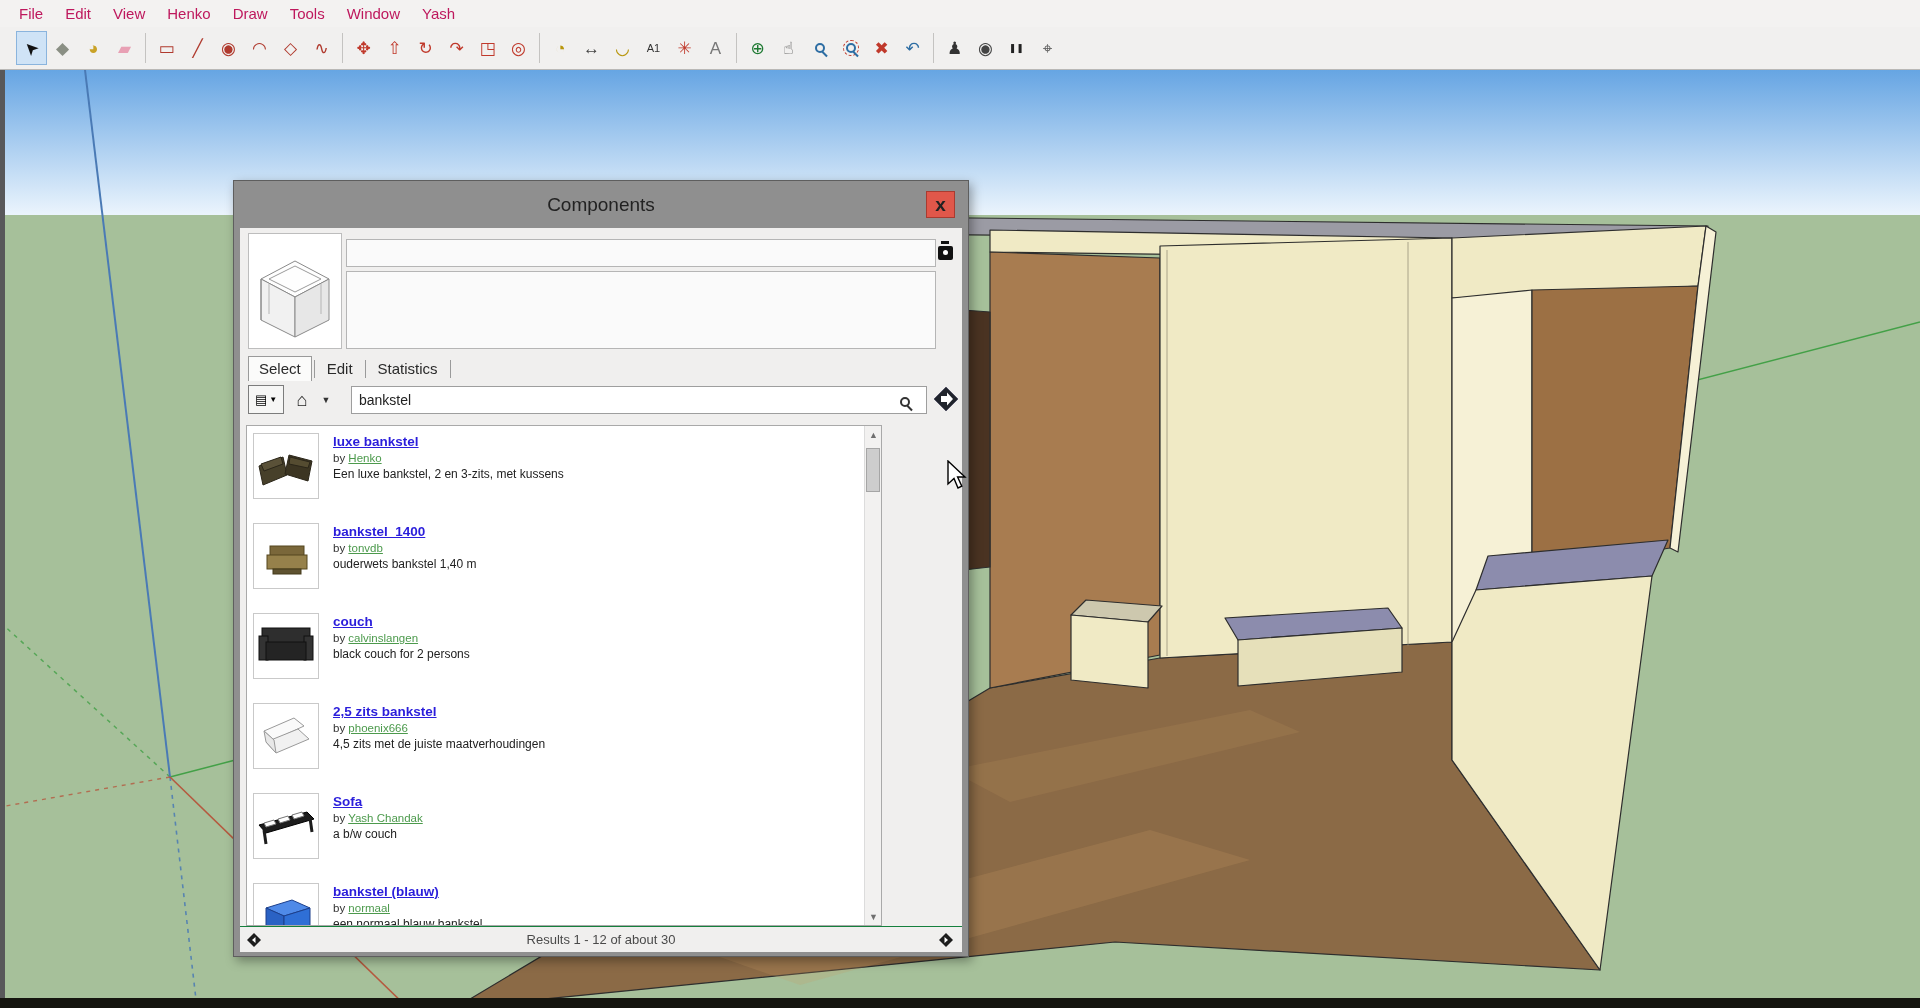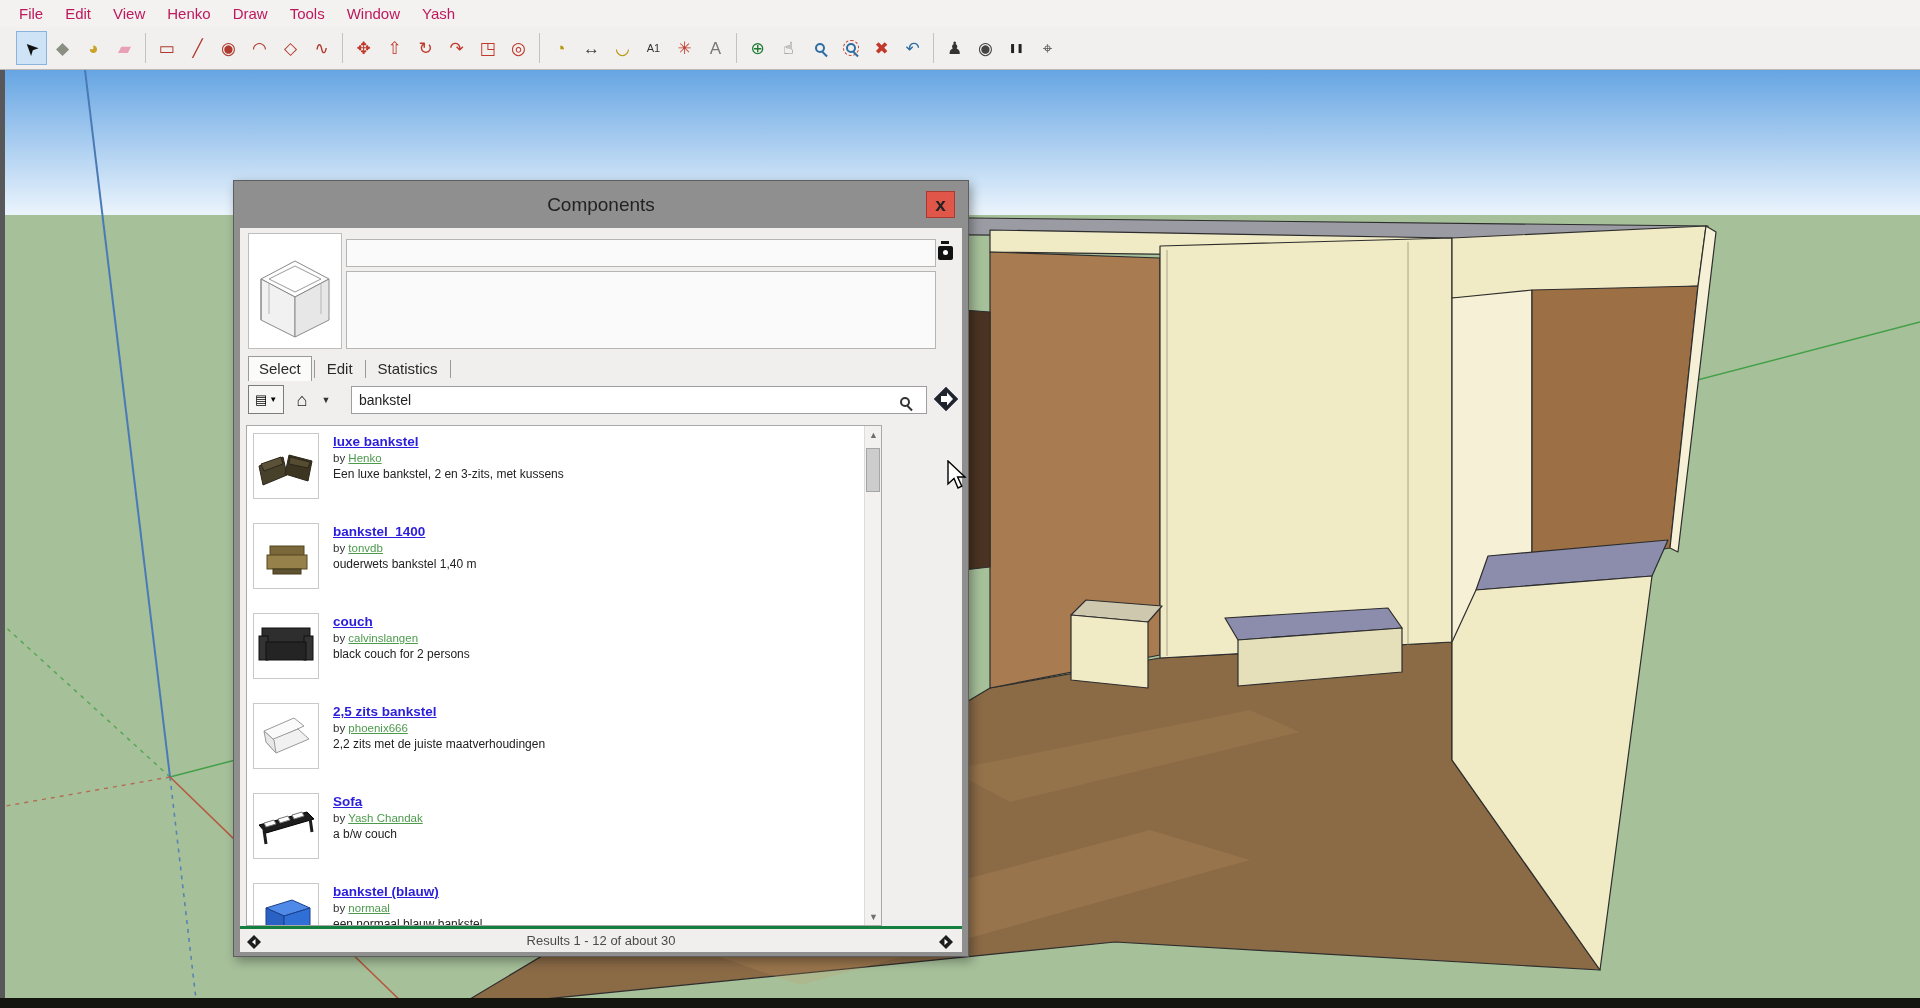--- a/index.html
+++ b/index.html
@@ -82,21 +82,21 @@
   .result-by{font-size:11.5px;color:#333;margin-top:3px;}
   .result-author{color:var(--link-green);text-decoration:underline;cursor:pointer;}
   .result-desc{font-size:12px;color:#222;margin-top:3px;}
 
   .scrollbar{position:absolute;right:0;top:0;width:17px;height:100%;background:#f2f1f0;border-left:1px solid #dcdcdc;}
   .sb-arrow{position:absolute;left:0;width:17px;height:17px;font-size:9px;color:#6f6f6f;display:flex;
             align-items:center;justify-content:center;cursor:pointer;}
   .sb-up{top:0;} .sb-down{bottom:0;}
   .sb-thumb{position:absolute;left:1px;top:22px;width:14px;height:44px;background:#cdcdcd;border:1px solid #a5a5a5;cursor:pointer;}
 
-  .bottombar{position:absolute;left:0;top:698px;height:26px;width:100%;background:#f0efee;border-top:3px solid #15803d;
+  .bottombar{position:absolute;left:0;top:698px;height:26px;width:100%;background:#f0efee;border-top:1px solid #15803d;
              display:flex;align-items:center;justify-content:center;}
   .results-status{font-size:13px;color:#4a4a4a;}
   .nav-diamond{position:absolute;top:5px;width:16px;height:16px;cursor:pointer;}
   .nav-prev{left:6px;} .nav-next{right:8px;}
 
   .cursor{position:absolute;left:946px;top:460px;pointer-events:none;z-index:50;}
 </style>
 </head>
 <body>
 
@@ -367,21 +367,21 @@
           </div>
           <div class="result-item">
             <div class="result-thumb"><svg width="64" height="64" viewBox="0 0 64 64">
                 <polygon points="10,27 40,14 50,22 20,36" fill="#fafafa" stroke="#9a9a9a"></polygon>
                 <polygon points="12,38 44,25 55,35 22,49" fill="#f1f1f1" stroke="#9a9a9a"></polygon>
                 <polygon points="10,27 12,38 22,49 20,36" fill="#e8e8e8" stroke="#9a9a9a"></polygon>
               </svg></div>
             <div class="result-text">
               <div class="result-title">2,5 zits bankstel</div>
               <div class="result-by"><span>by</span> <span class="result-author">phoenix666</span></div>
-              <div class="result-desc">2,2 zits met de juiste maatverhoudingen</div>
+              <div class="result-desc">4,5 zits met de juiste maatverhoudingen</div>
             </div>
           </div>
           <div class="result-item">
             <div class="result-thumb"><svg width="64" height="64" viewBox="0 0 64 64">
                 <polygon points="5,31 53,18 60,25 12,39" fill="#1d1d1d" stroke="#000"></polygon>
                 <polygon points="10,29 20,26 22,30 12,33" fill="#fff" stroke="#777"></polygon>
                 <polygon points="24,25 34,22 36,26 26,29" fill="#fff" stroke="#777"></polygon>
                 <polygon points="38,21 48,18 50,22 40,25" fill="#fff" stroke="#777"></polygon>
                 <line x1="10" y1="36" x2="12" y2="50" stroke="#1d1d1d" stroke-width="3"></line>
                 <line x1="56" y1="24" x2="58" y2="38" stroke="#1d1d1d" stroke-width="3"></line>

